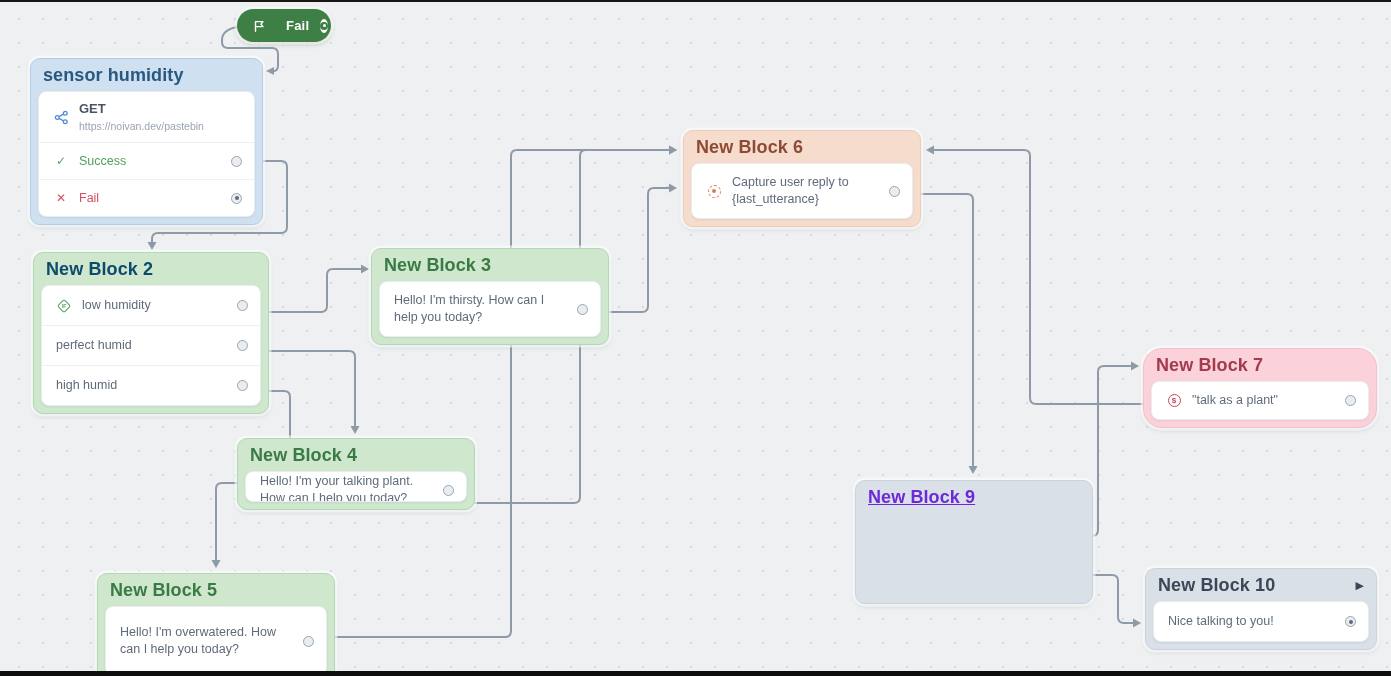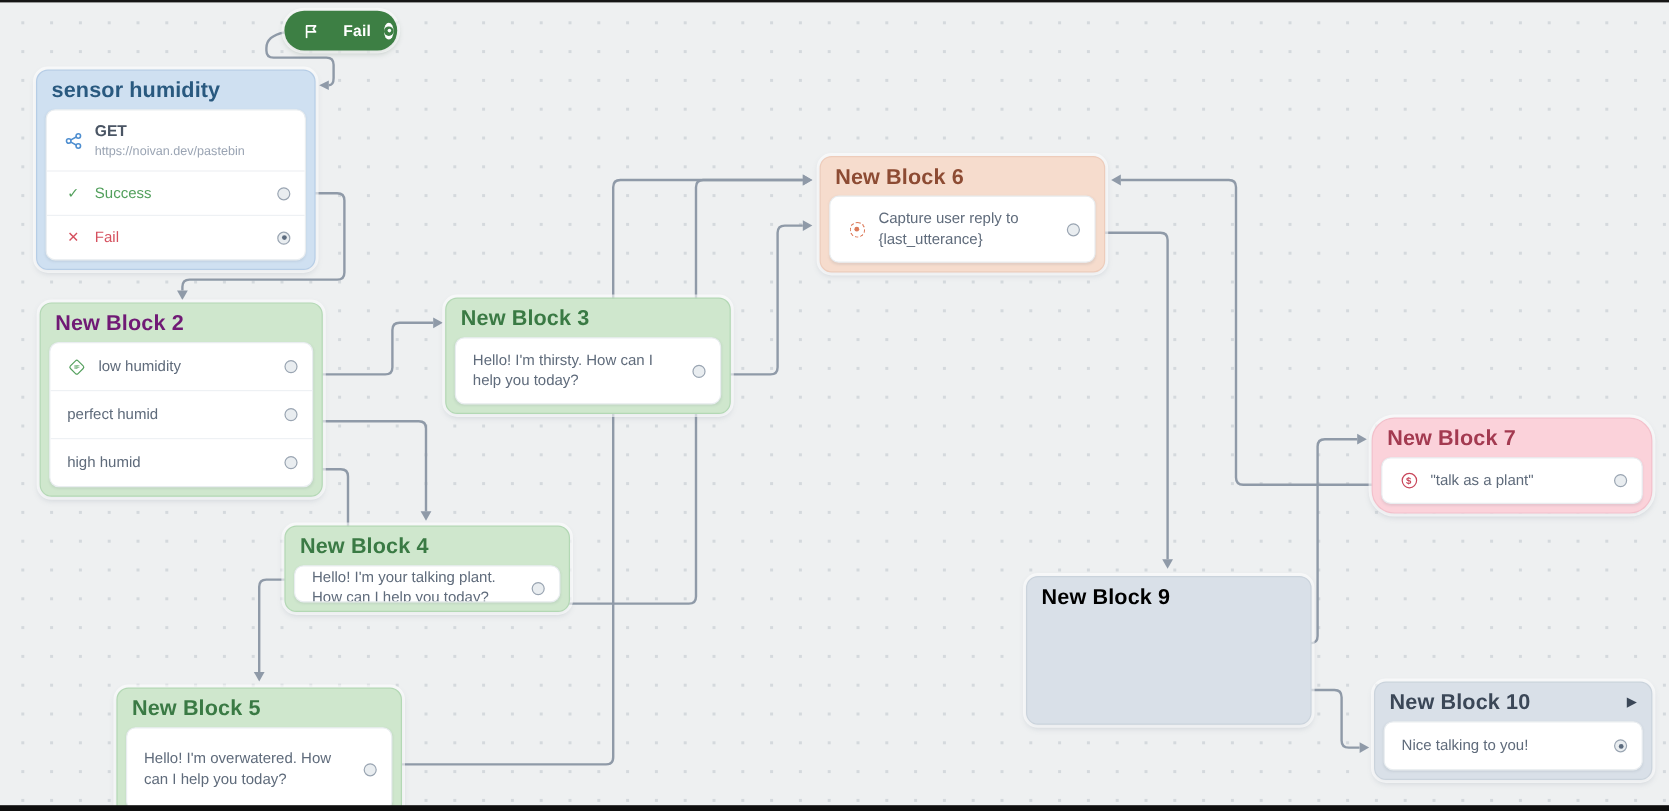--- a/index.html
+++ b/index.html
@@ -140,21 +140,21 @@
             <span class="row-icon" style="color: rgb(213, 80, 94);">
               <b class="glyph">✕</b>
             </span>
             <span class="row-label" style="color: rgb(213, 80, 94);">Fail</span>
             <span class="port linked"></span>
           </div>
         </div>
       </div>
       <div class="block" style="left: 33px; top: 252px; width: 236px; height: 162px; background: rgb(207, 231, 205); border-color: rgb(179, 216, 180);">
         <div class="block-header">
-          <span class="block-title" style="color: #701a75;">New Block 2</span>
+          <span class="block-title" style="color: #0c4a6e;">New Block 2</span>
         </div>
         <div class="card">
           <div class="row">
             <span class="row-icon" style="color: rgb(85, 160, 94);">
               <span class="if-diamond" style="border-color: rgb(85, 160, 94); color: rgb(85, 160, 94);">
                 <i>IF</i>
               </span>
             </span>
             <span class="row-label">low humidity</span>
             <span class="port"></span>
@@ -227,21 +227,21 @@
             <span class="row-icon" style="color: rgb(200, 70, 90);">
               <span class="prompt-bubble" style="border-color: rgb(200, 70, 90); color: rgb(200, 70, 90);">$</span>
             </span>
             <span class="row-label">"talk as a plant"</span>
             <span class="port"></span>
           </div>
         </div>
       </div>
       <div class="block" style="left: 855px; top: 480px; width: 238px; height: 124px; background: rgb(217, 224, 232); border-color: rgb(202, 211, 220);">
         <div class="block-header">
-          <span class="block-title" style="color: #000000;">New Block 9</span>
+          <span class="block-title" style="color: #6d28d9; text-decoration: underline;">New Block 9</span>
         </div>
       </div>
       <div class="block" style="left: 1145px; top: 568px; width: 232px; height: 82px; background: rgb(217, 224, 232); border-color: rgb(202, 211, 220);">
         <div class="block-header">
           <span class="block-title" style="color: rgb(59, 71, 87);">New Block 10</span>
           <span class="header-icon" style="color: rgb(59, 71, 87); font-size: 11px;">▶</span>
         </div>
         <div class="card">
           <div class="row">
             <span class="row-label">Nice talking to you!</span>

